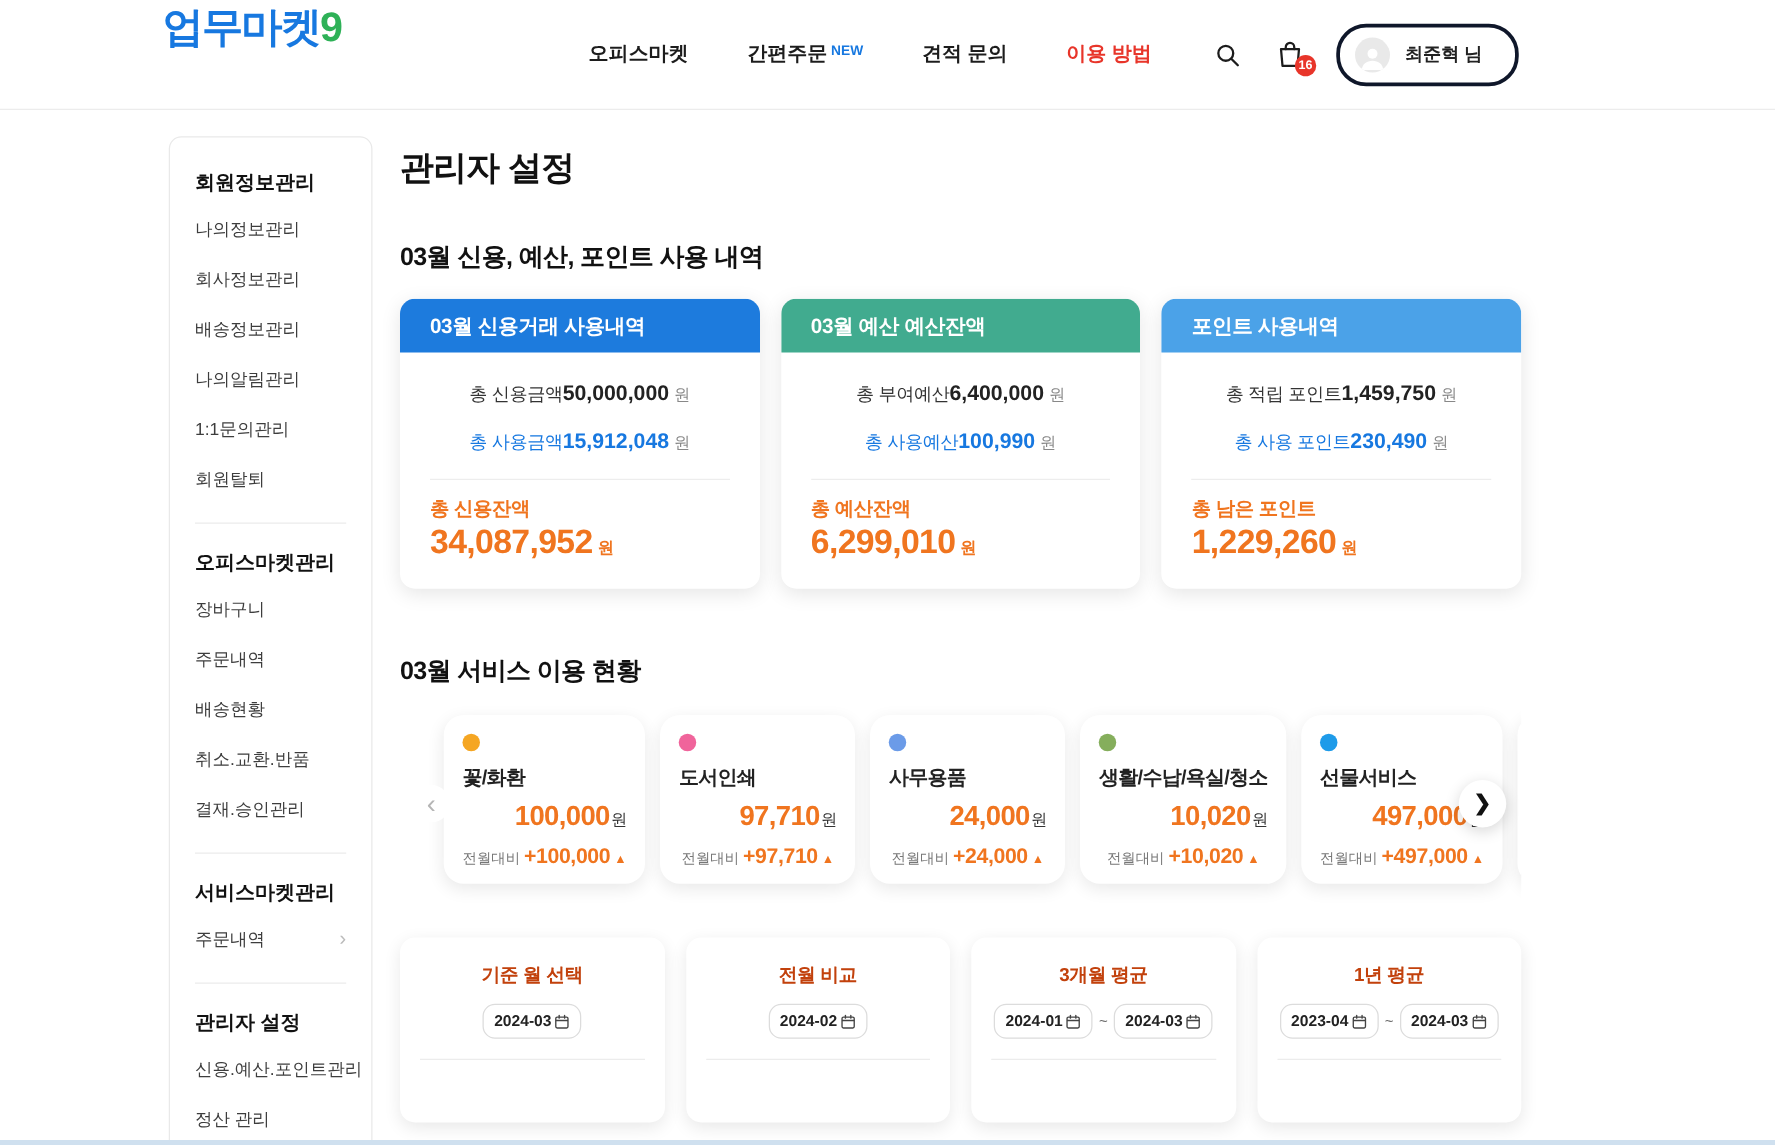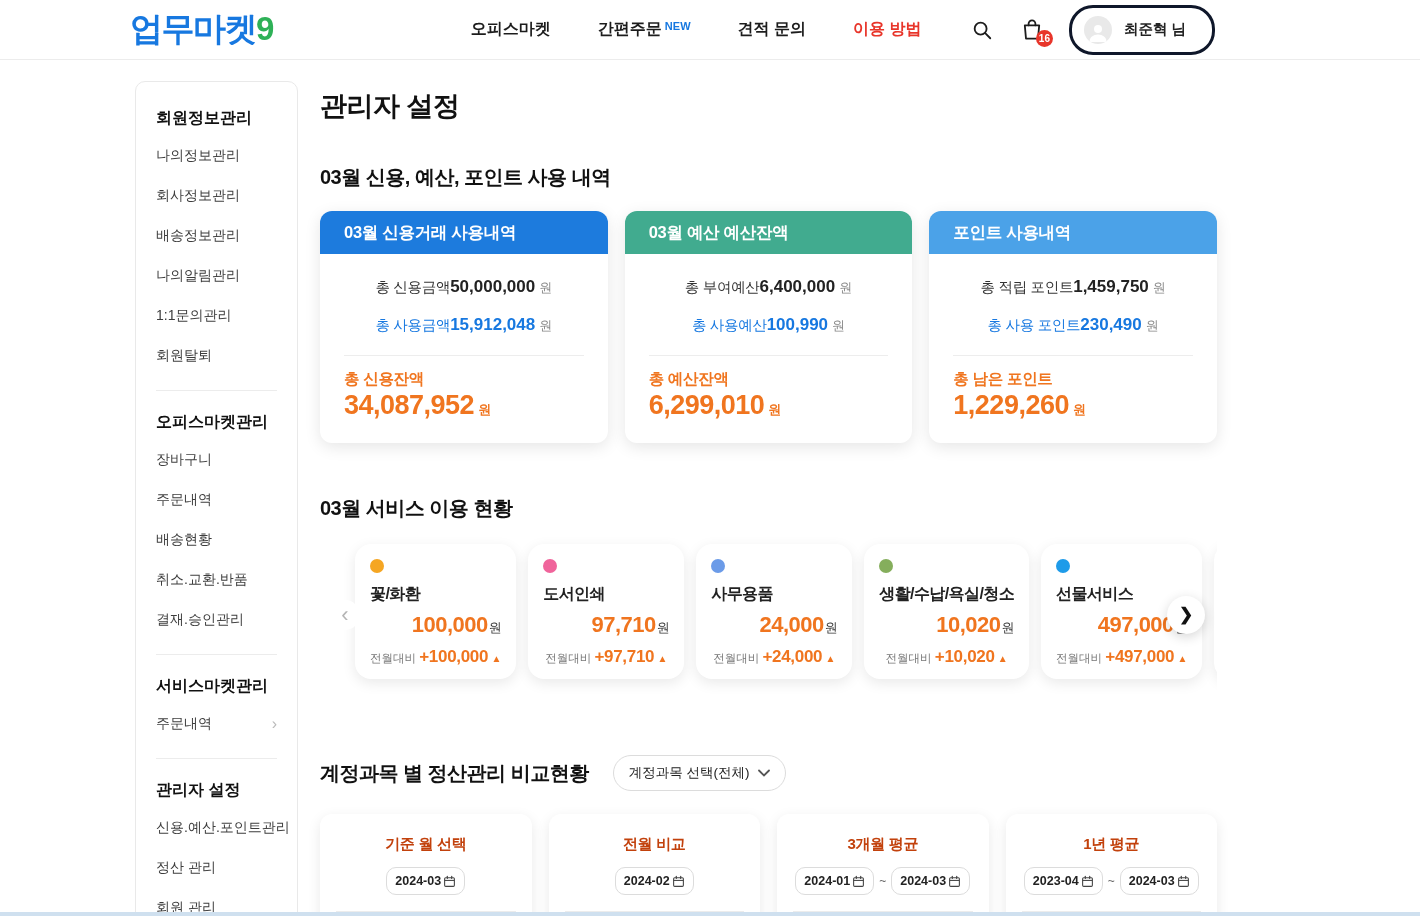--- a/index.html
+++ b/index.html
@@ -1,20 +1,20 @@
 <!DOCTYPE html>
 <html><head>
 <meta charset="utf-8">
 <style>
   * { margin:0; padding:0; box-sizing:border-box; }
   html,body { width:1420px; height:916px; overflow:hidden; background:#fff;
     font-family:"Liberation Sans", sans-serif; color:#222; position:relative; }
 
   
-  .topbar { height:60px; display:flex; align-items:center;
+  .topbar { height:88px; display:flex; 
     padding:0 205px 0 130px; border-bottom:1px solid #ececec; background:#fff; }
   .logo { font-size:33px; font-weight:800; letter-spacing:-1.5px; cursor:pointer; white-space:nowrap; }
   .logo .lg-b { color:#1778e0; }
   .logo .lg-g { color:#2eb157; }
   .nav { display:flex; gap:47px; margin-left:198px; align-items:center; }
   .nav-item { font-size:16px; font-weight:600; color:#1c1c1c; cursor:pointer; white-space:nowrap; }
   .nav-item.red span.nv-label { color:#e8352a; }
   .nv-badge { color:#1778e0; font-size:11px; font-weight:800; margin-left:3px; position:relative; top:-4px; }
   .top-right { margin-left:auto; display:flex; align-items:center; gap:24px; }
   .icon-btn { position:relative; width:26px; height:26px; display:flex; align-items:center; justify-content:center; cursor:pointer; }
@@ -300,31 +300,20 @@
             <div class="svc-val"><span>497,000</span><span class="unit">원</span></div>
             <div class="svc-cmp"><span>전월대비</span> <span class="cmp-val">+497,000</span> <span class="cmp-tri">▲</span></div>
           </div>
           <div class="svc-card"></div>
         </div>
       <div class="arr-right">
         <span>❯</span>
       </div>
     </div>
 
-    <div class="cmp-head">
-      <div class="section-title">계정과목 별 정산관리 비교현황</div>
-      <div class="dropdown">
-        <span>계정과목 선택(전체)</span>
-        <span style="display:flex;">
-          <svg width="12" height="8" viewBox="0 0 12 8" fill="none" stroke="#555" stroke-width="1.8" stroke-linecap="round">
-              <path d="M1 1.5l5 5 5-5"></path>
-            </svg>
-        </span>
-      </div>
-    </div>
     <div class="cmp-grid">
         <div class="cmp-card">
           <div class="cmp-title">기준 월 선택</div>
           <div class="cmp-dates">
             <div class="date-pill">
               <span>2024-03</span>
               <span style="display: flex;">
                 <svg width="13" height="13" viewBox="0 0 24 24" fill="none" stroke="#444" stroke-width="2">
                   <rect x="3" y="5" width="18" height="16" rx="2"></rect>
                   <line x1="3" y1="10" x2="21" y2="10"></line>

